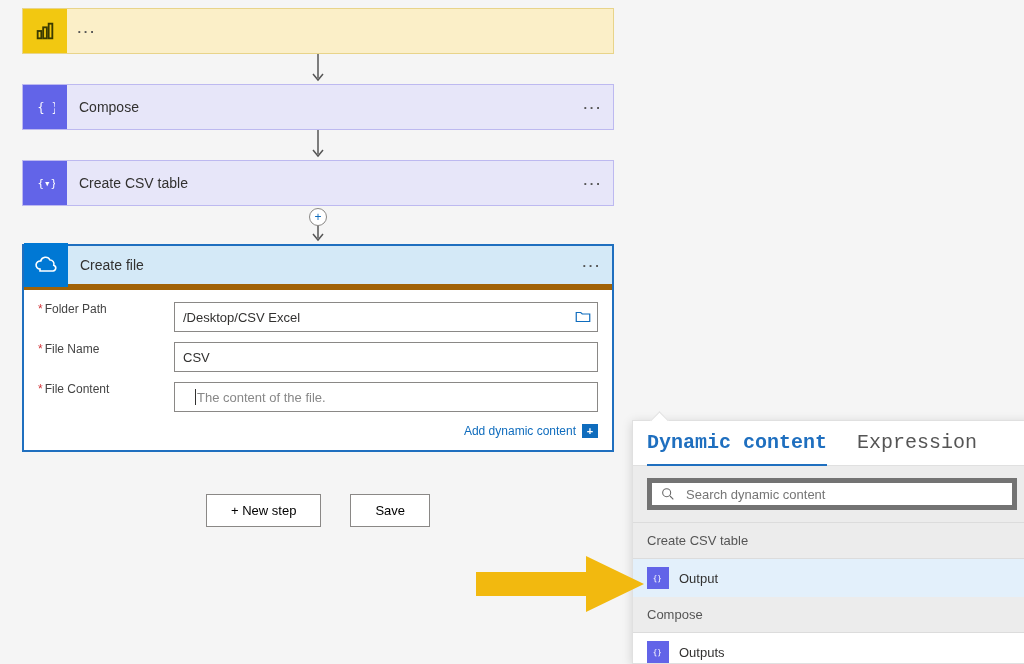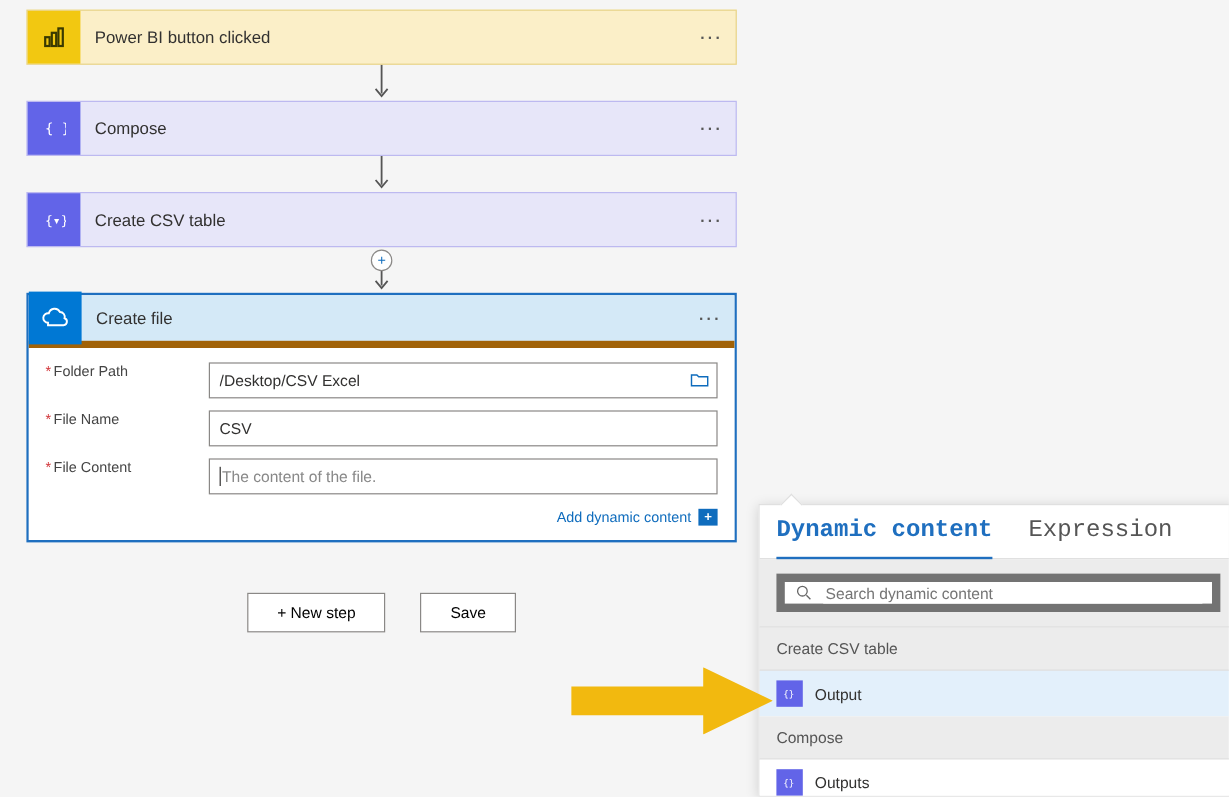--- a/index.html
+++ b/index.html
@@ -98,21 +98,21 @@
     padding: 4px 30px 4px 8px;
     font-size: 13px;
     font-family: inherit;
     color: #323130;
     background: #fff;
   }
   .input::placeholder { color: #888; }
   .input-cursor {
     border: 1px solid #8a8886;
     height: 30px;
-    padding: 4px 8px;
+    padding: 4px 20px;
     display: flex;
     align-items: center;
     color: #888;
     position: relative;
   }
   .caret {
     width: 1px;
     height: 16px;
     background: #323130;
     margin-right: 1px;
@@ -229,21 +229,21 @@
   }
   .dcsearchwrap {
     padding: 12px 14px;
     background: #ececec;
     border-bottom: 1px solid #dcdcdc;
   }
   .dcsearch {
     display: flex;
     align-items: center;
     background: #fff;
-    border: 7px solid #737373;
+    border: 5px solid #737373;
     height: 32px;
     padding: 0 8px;
   }
   .dcsearch svg { flex: 0 0 auto; margin-right: 8px; }
   .dcsearch input {
     border: none;
     outline: none;
     flex: 1;
     font-size: 13px;
     font-family: inherit;
@@ -285,21 +285,20 @@
     <div class="hdr">
       <div class="iconbox">
         <svg width="22" height="22" viewBox="0 0 24 24">
             <g fill="none" stroke="#3a3a00" stroke-width="2">
               <rect x="4" y="12" width="4" height="8"></rect>
               <rect x="10" y="8" width="4" height="12"></rect>
               <rect x="16" y="4" width="4" height="16"></rect>
             </g>
           </svg>
       </div>
-      <div class="title">Power BI button clicked</div>
       <div class="menu">···</div>
     </div>
   </div>
 
   <div class="connector">
       <span class="arrow">
     <svg width="14" height="30">
           <line x1="7" y1="0" x2="7" y2="24" stroke="#555" stroke-width="1.5"></line>
           <polyline points="2,20 7,26 12,20" fill="none" stroke="#555" stroke-width="1.5"></polyline>
         </svg>

